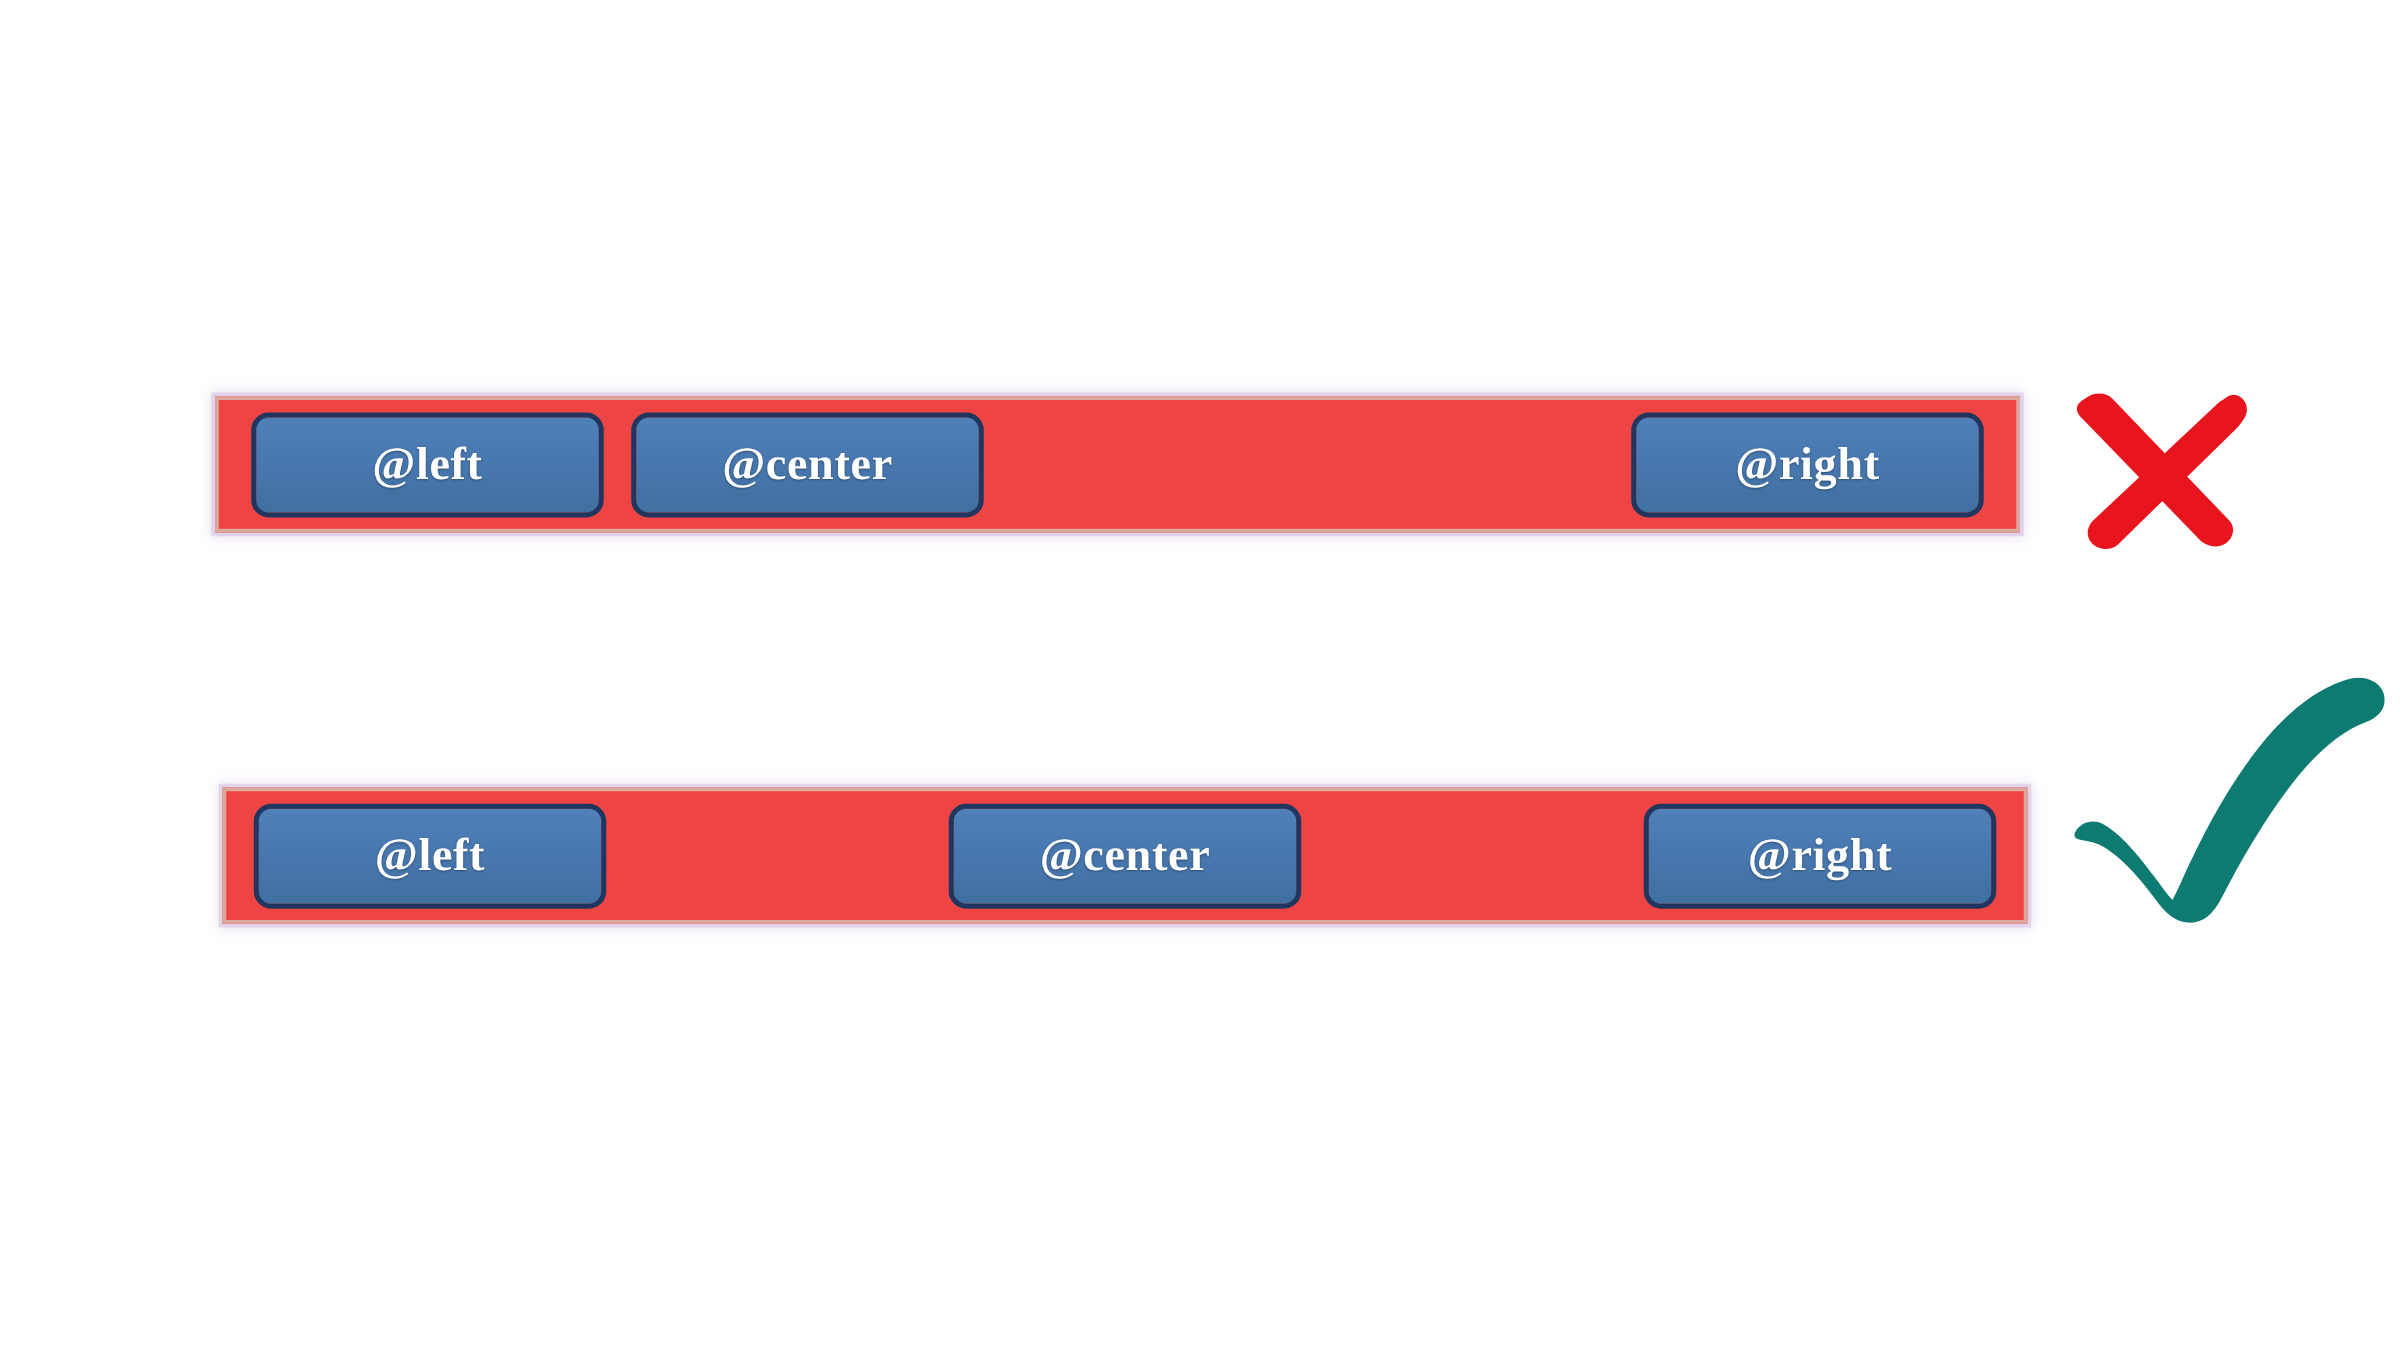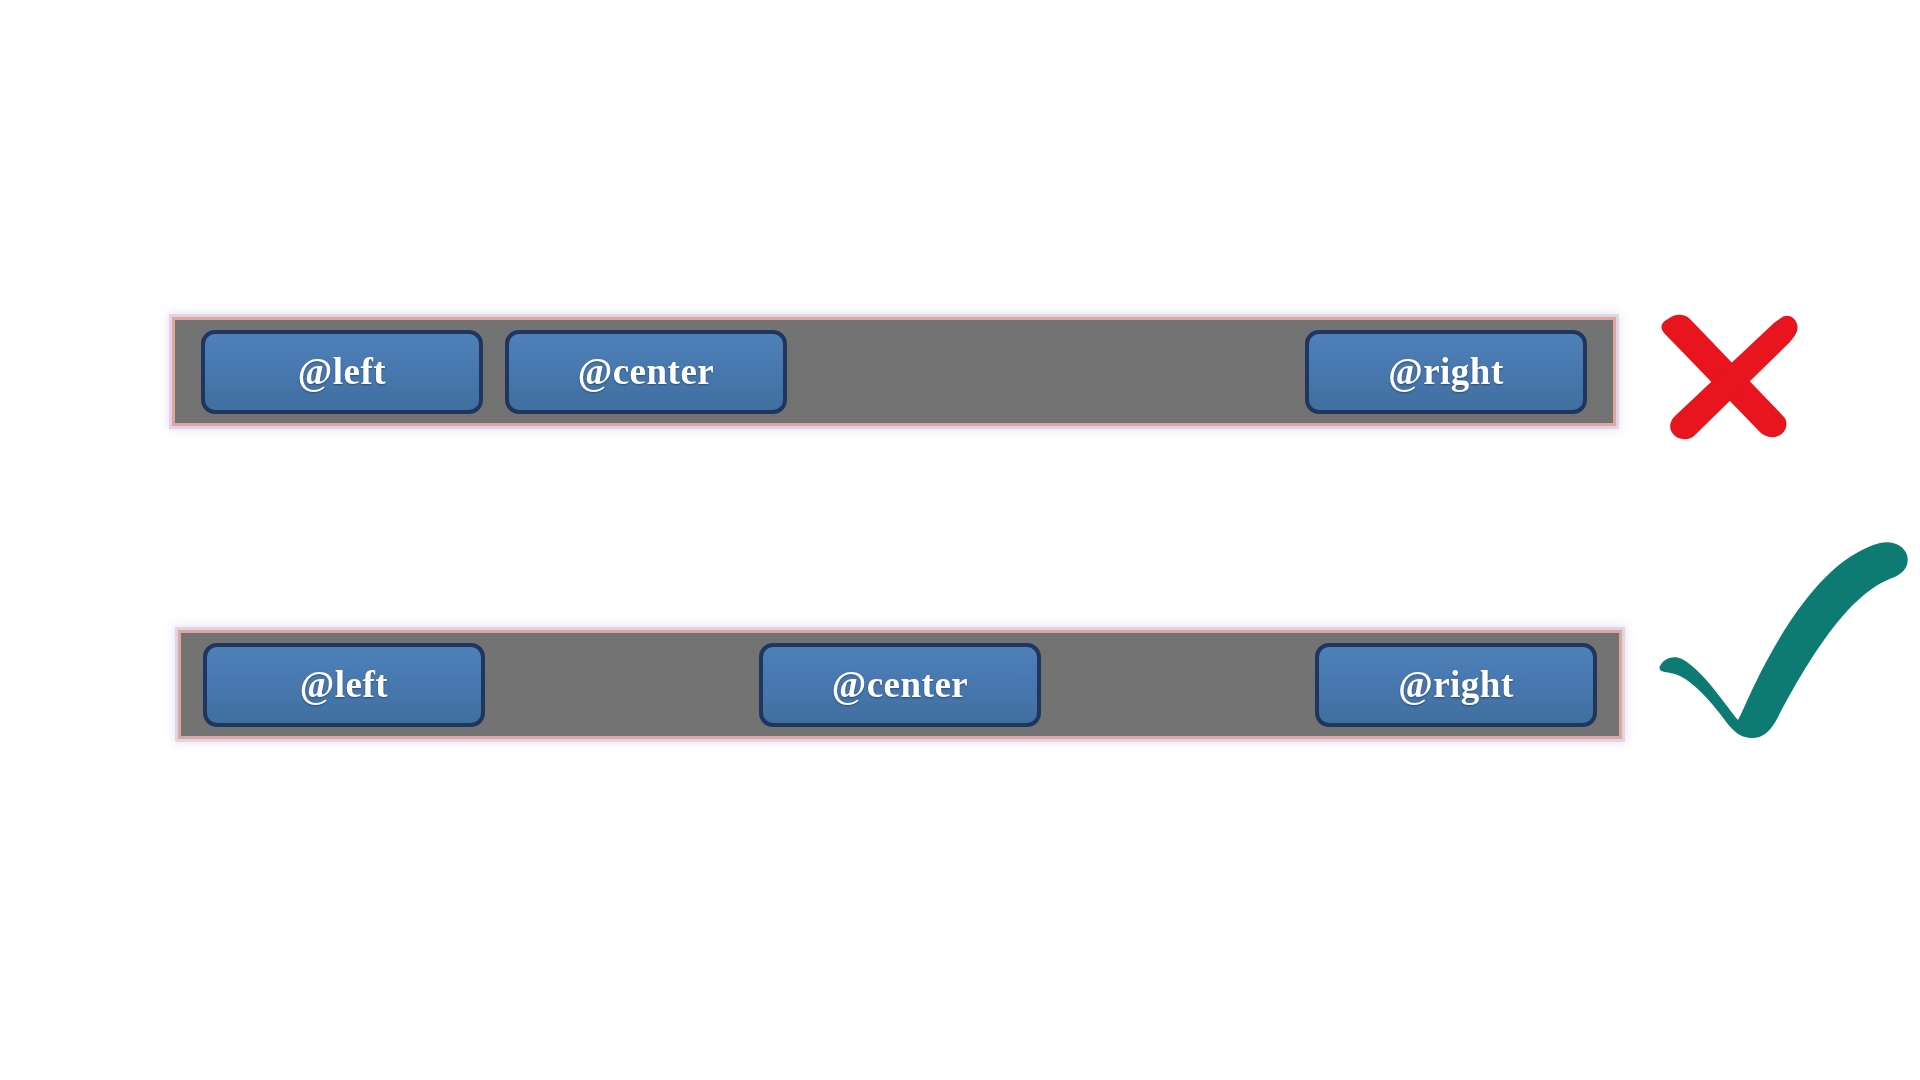--- a/index.html
+++ b/index.html
@@ -18,21 +18,21 @@
 
   .stage {
     position: absolute;
     inset: 0;
   }
 
   
   .toolbar {
     position: absolute;
     box-sizing: border-box;
-    background: #737373;
+    background: #ef4444;
     border: 3px solid #dca79c;
     box-shadow:
       0 0 0 3px rgba(200,175,215,0.40),
       0 0 9px 4px rgba(196,172,212,0.35);
     display: flex;
     align-items: center;
   }
 
   #toolbar-bad {
     left: 172px;

